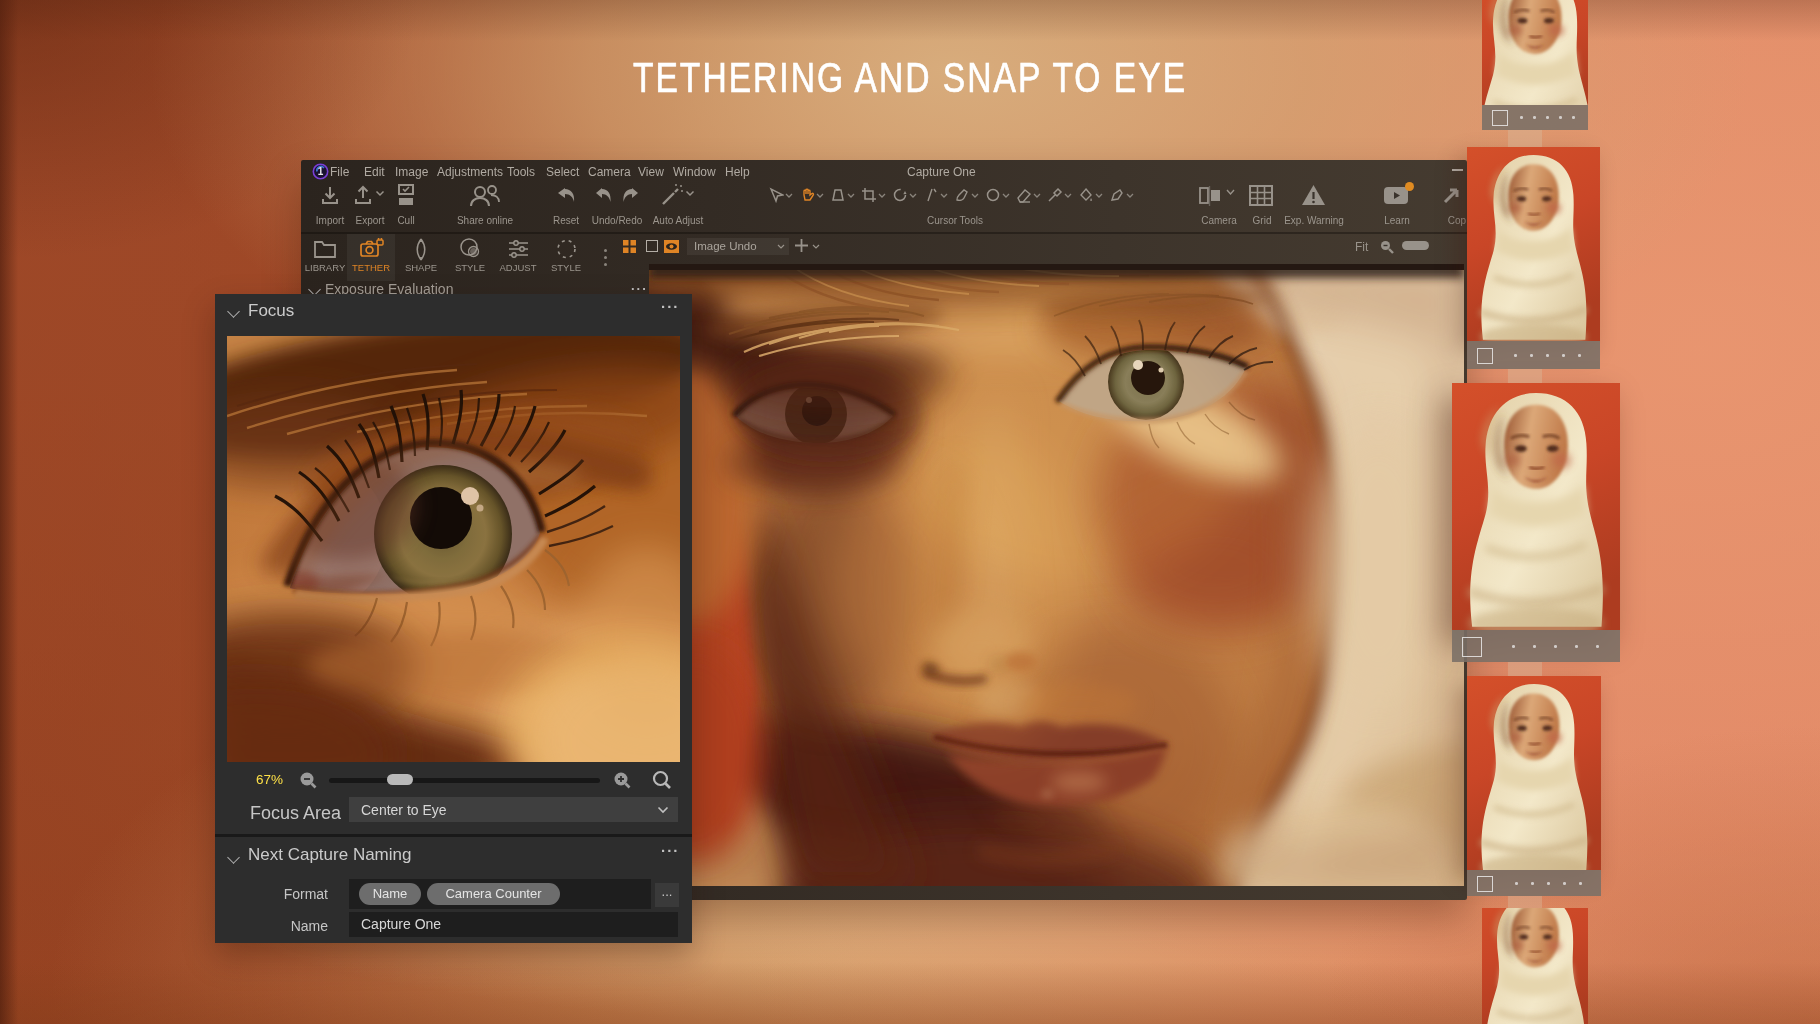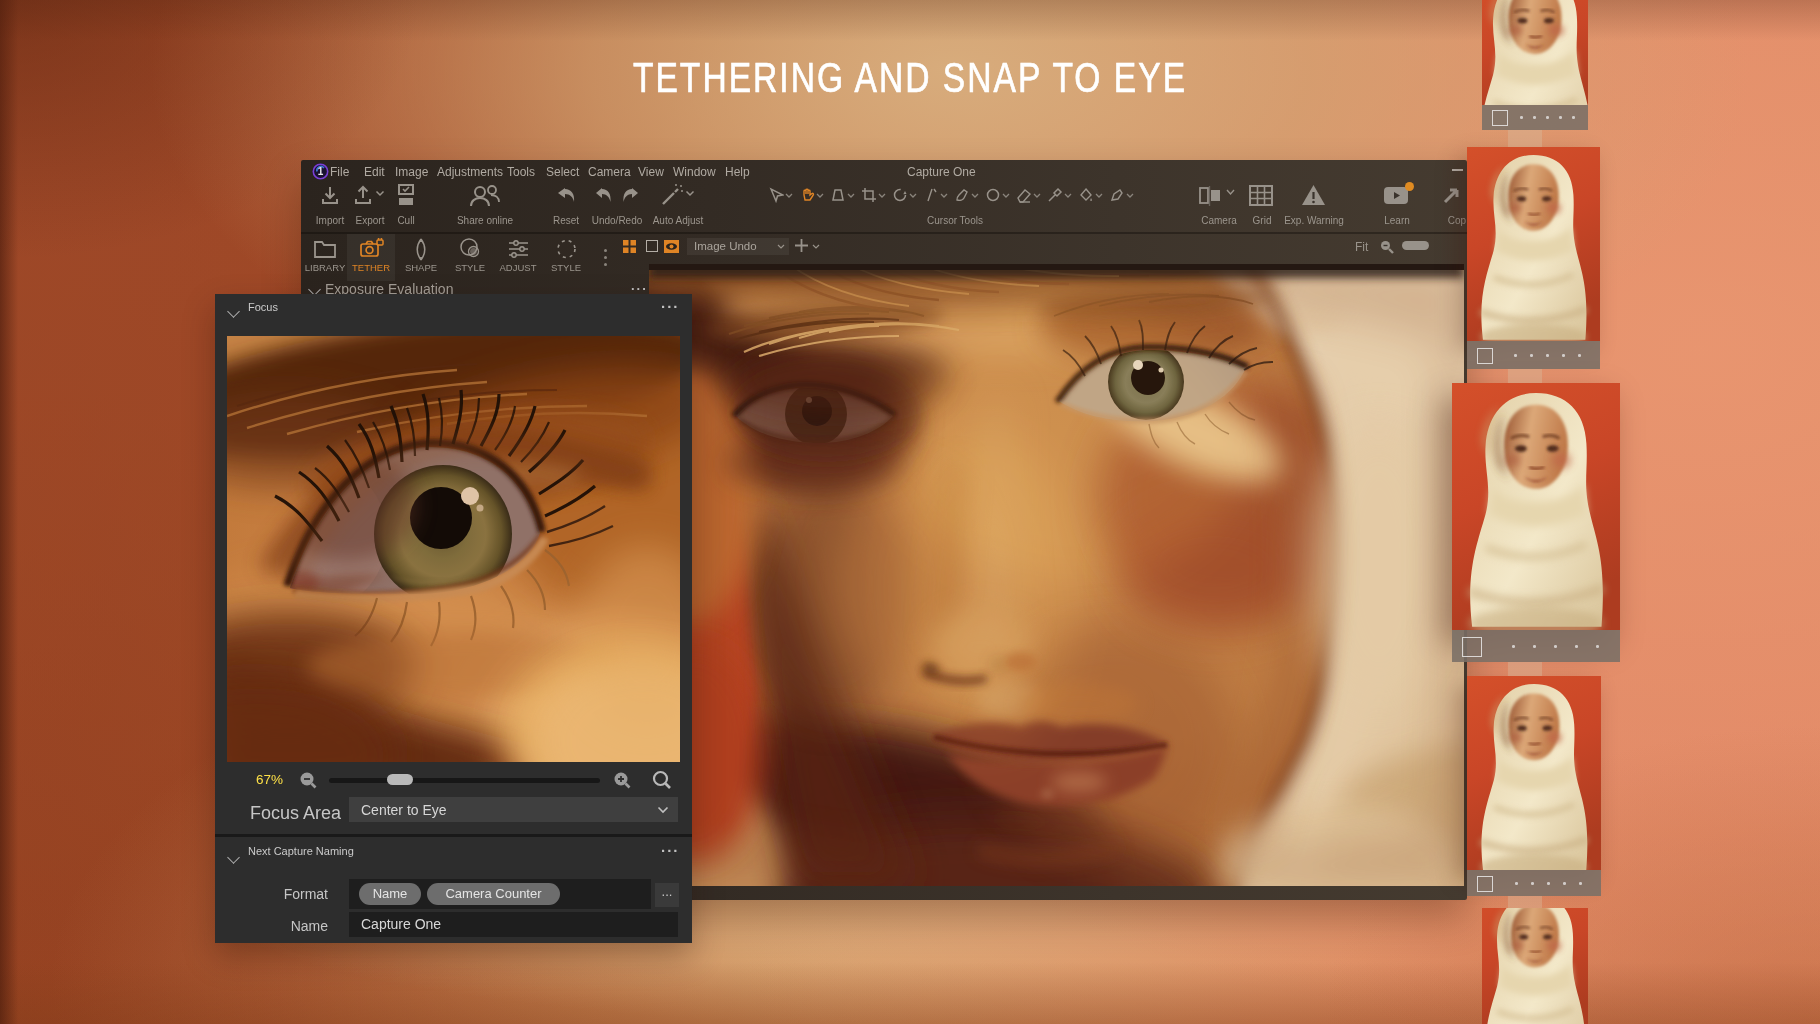--- a/index.html
+++ b/index.html
@@ -27,21 +27,21 @@
   #win{position:absolute;left:301px;top:160px;width:1166px;height:740px;
     background:linear-gradient(90deg,#2b241e 0%, #332b24 35%, #3d342b 70%, #453b30 100%);
     border-radius:2px;box-shadow:0 18px 38px rgba(55,18,4,.32);}
   .mtxt{color:#b0aaa2;font-size:12px;text-align:right;}
   .tlabel{position:absolute;color:#9b958d;font-size:10px;top:55px;text-align:center;}
   .tab{position:absolute;width:50px;text-align:center;color:#9b958d;font-size:9.5px;}
   #viewimg{position:absolute;left:348px;top:104px;width:815px;height:622px;background:#3a241c;}
   
   #focus{position:absolute;left:215px;top:294px;width:477px;height:649px;
     background:#2d2d2d;box-shadow:0 14px 30px rgba(40,12,4,.3);}
-  .phead{color:#cbcbcb;font-size:11px;}
+  .phead{color:#cbcbcb;font-size:17px;}
   .dots3{letter-spacing:2px;color:#c0c0c0;font-weight:700;}
   .chev{display:inline-block;width:8px;height:8px;border-left:1.5px solid #b0b0b0;border-bottom:1.5px solid #b0b0b0;transform:rotate(-45deg);}
   .tbar{position:absolute;background:rgba(122,112,102,.88);}
   .tsq{position:absolute;border:1.3px solid rgba(240,240,240,.8);}
   .tdot{position:absolute;width:2.6px;height:2.6px;border-radius:50%;background:rgba(235,235,235,.75);}
 </style>
 </head>
 <body>
 <div id="bg"></div>
 <div id="title">TETHERING AND SNAP TO EYE</div>

